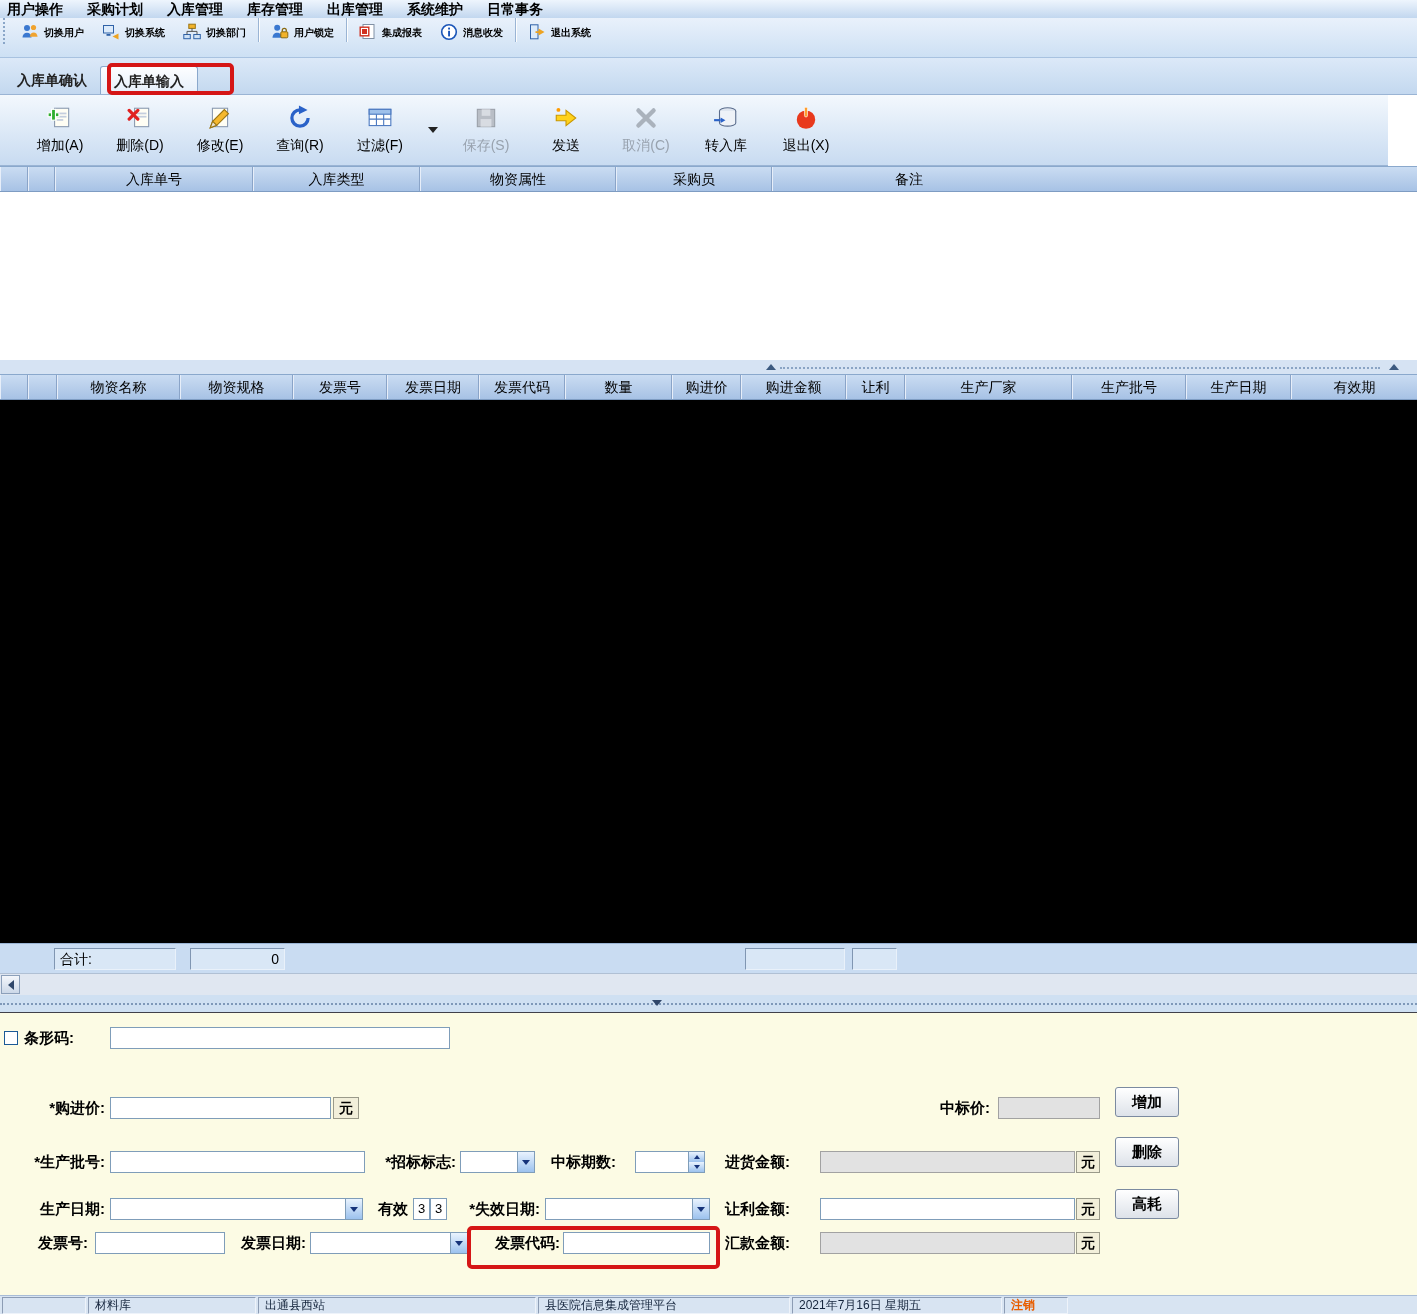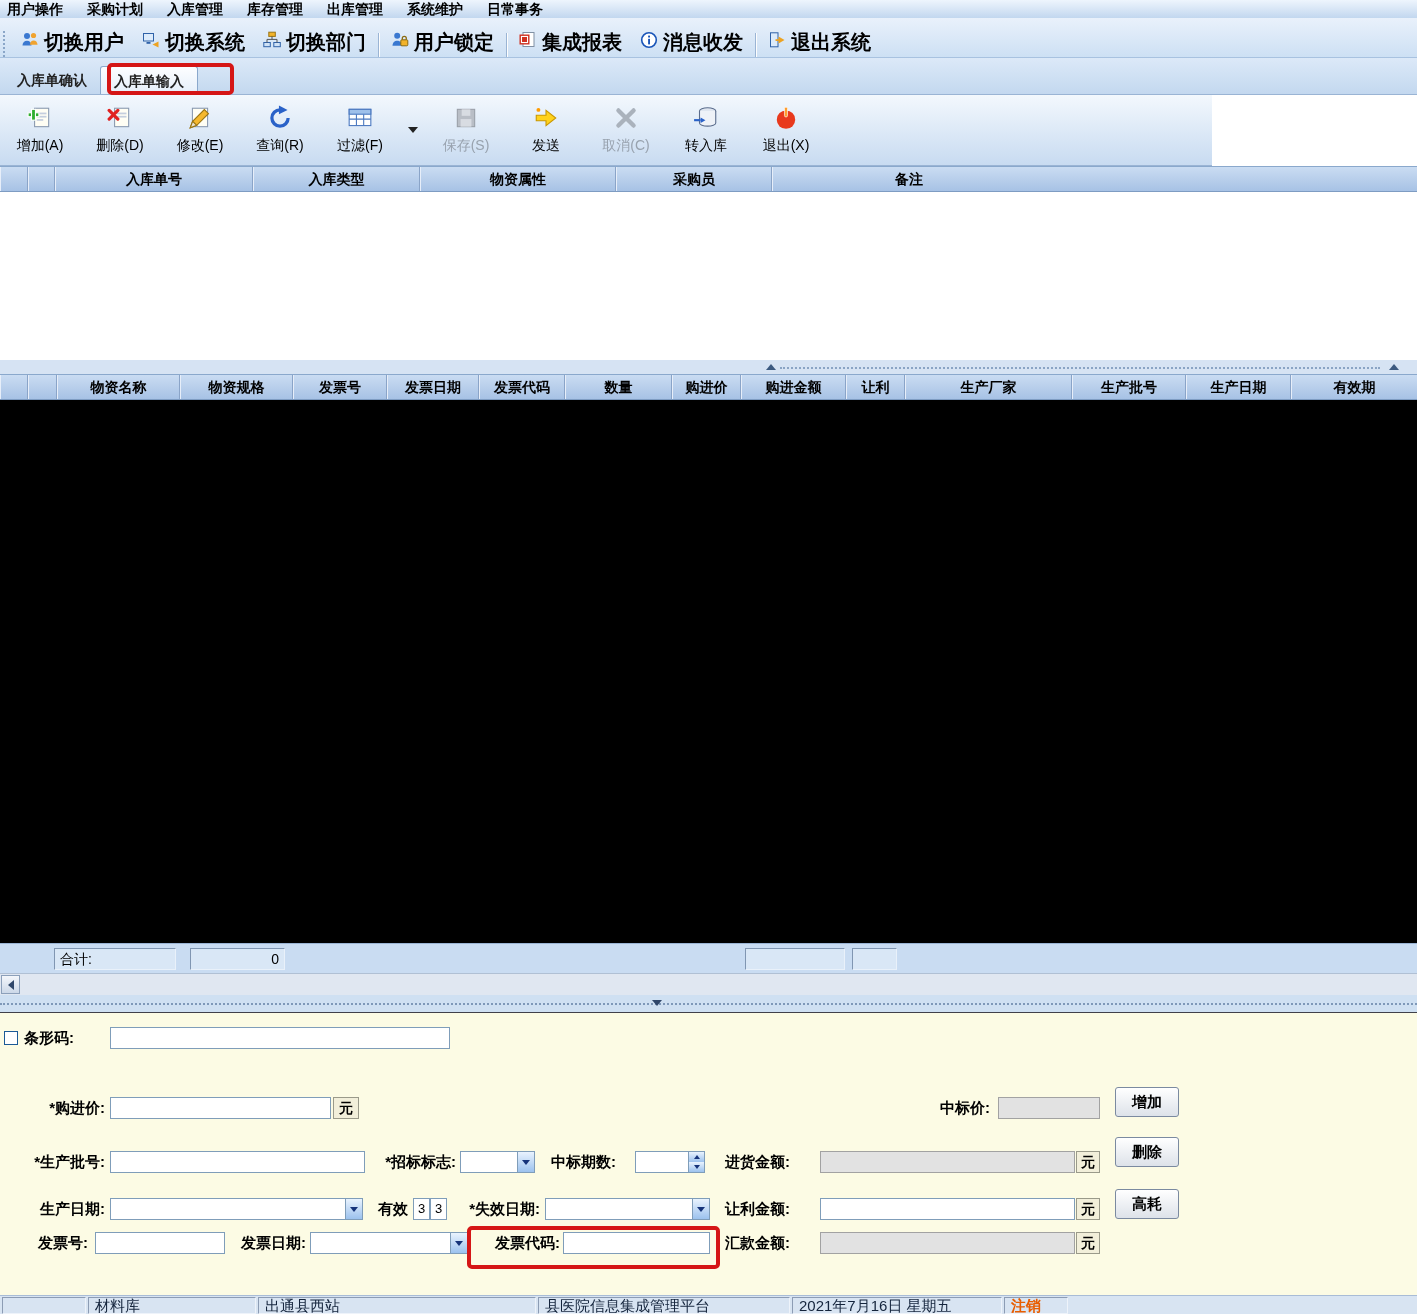--- a/index.html
+++ b/index.html
@@ -5,40 +5,40 @@
   *{margin:0;padding:0;box-sizing:border-box}
   html,body{width:1417px;height:1314px;overflow:hidden}
   body{position:relative;font-family:"Liberation Sans","DejaVu Sans",sans-serif;background:#fff;color:#000}
   .abs{position:absolute}
 
   
   .menubar{left:0;top:0;width:1417px;height:18px;background:linear-gradient(#eef5fd,#c2d7ef);display:flex;align-items:center;font-size:14px;font-weight:bold}
   .menu-item{padding:0 17px 0 7px;line-height:18px;cursor:default;white-space:nowrap}
 
   
-  .toolbar{left:0;top:18px;width:1417px;height:40px;background:linear-gradient(#e9f1fb,#cde0f4);border-bottom:1px solid #a8c2e0;display:flex;align-items:flex-end;font-size:20px;font-weight:600}
+  .toolbar{left:0;top:18px;width:1417px;height:40px;background:linear-gradient(#e9f1fb,#cde0f4);border-bottom:1px solid #a8c2e0;display:flex;align-items:flex-start;font-size:10px;font-weight:600}
   .tb-grip{width:4px;height:26px;border-left:2px dotted #8aa6c8;margin:0 5px 0 3px}
   .tb-item{display:flex;align-items:center;gap:5px;padding:0 9px;height:30px;white-space:nowrap}
   .tb-sep{width:1px;height:24px;background:#9ab4d4;margin:0 3px;box-shadow:1px 0 0 #fdfdfd}
 
   
   .tabsrow{left:0;top:58px;width:1417px;height:37px;background:linear-gradient(#dce9f8,#c3d8ef);display:flex;align-items:flex-end;padding-left:4px;border-bottom:1px solid #9ab4d4}
   .tab{height:28px;line-height:28px;padding:0 13px;font-size:14px;font-weight:bold;color:#222;white-space:nowrap}
   .tab.active{background:linear-gradient(#fdfeff,#e4eefa);border:1px solid #8aa8cc;border-bottom:none;border-radius:3px 3px 0 0}
 
   
-  .actionbar{left:0;top:95px;width:1212px;height:71px;background:linear-gradient(#f3f8fd,#c8dbf1);border-bottom:1px solid #9ab4d4;display:flex;align-items:center;padding-left:0}
+  .actionbar{left:0;top:95px;width:1388px;height:71px;background:linear-gradient(#f3f8fd,#c8dbf1);border-bottom:1px solid #9ab4d4;display:flex;align-items:center;padding-left:20px}
   .act{width:80px;height:64px;display:flex;flex-direction:column;align-items:center;justify-content:center;gap:3px;font-size:14px;color:#000;white-space:nowrap}
   .act.disabled{color:#98a2ae}
   .act-dd{width:26px;height:64px;display:flex;align-items:center;justify-content:center}
   .tri-dn-sm{width:0;height:0;border-left:5px solid transparent;border-right:5px solid transparent;border-top:6px solid #222}
 
   
   .ghead{left:0;display:flex;height:26px;background:linear-gradient(#cadcf2,#a7c2e5);border-top:1px solid #8aa8cc;border-bottom:1px solid #7e9cc2;width:1417px}
-  .hcell{height:100%;line-height:24px;text-align:center;font-size:14px;font-weight:bold;color:#000;border-left:1px solid #e7eef9;border-right:1px solid #8aa4c8;overflow:hidden;white-space:nowrap}
+  .hcell{height:100%;line-height:24px;text-align:center;font-size:14px;font-weight:normal;color:#000;border-left:1px solid #e7eef9;border-right:1px solid #8aa4c8;overflow:hidden;white-space:nowrap}
   .g1body{left:0;top:192px;width:1417px;height:168px;background:#ffffff}
   .g2body{left:0;top:400px;width:1417px;height:543px;background:#000000}
 
   
   .splitrow{left:0;top:360px;width:1417px;height:14px;background:#d6e3f3}
   .tri-up{width:0;height:0;border-left:5px solid transparent;border-right:5px solid transparent;border-bottom:6px solid #3c5a80;position:absolute;top:4px}
   .dotline{position:absolute;left:780px;width:600px;top:7px;border-top:2px dotted #8aa4c4}
 
   
   .totals{left:0;top:943px;width:1417px;height:30px;background:#c9dcf2;border-top:1px solid #9ab4d4}
@@ -75,21 +75,21 @@
   .tri-u{width:0;height:0;border-left:3px solid transparent;border-right:3px solid transparent;border-bottom:4px solid #15337a}
   .tri-d{width:0;height:0;border-left:3px solid transparent;border-right:3px solid transparent;border-top:4px solid #15337a}
   .cbx{position:absolute;width:14px;height:14px;border:1px solid #1c5a96;background:#fff;font-size:12px;line-height:12px;text-align:center;color:#093;font-weight:bold}
   .fbtn{position:absolute;left:1115px;width:64px;height:30px;border:1px solid #7b8aa0;border-radius:3px;background:linear-gradient(#ffffff,#dde2e9);font-size:15px;font-weight:bold;text-align:center;line-height:28px;cursor:default}
 
   
   .redbox{position:absolute;border:4px solid #d51616;border-radius:5px;pointer-events:none}
 
   
   .statusbar{left:0;top:1295px;width:1417px;height:19px;background:#d8e4f2;border-top:1px solid #a8bcd6}
-  .seg{position:absolute;top:1px;height:17px;border:1px solid;border-color:#8c9cb4 #eef3fa #eef3fa #8c9cb4;background:#d8e4f2;font-size:15px;line-height:15px;padding:0 6px;white-space:nowrap;overflow:hidden;color:#14243c}
+  .seg{position:absolute;top:1px;height:17px;border:1px solid;border-color:#8c9cb4 #eef3fa #eef3fa #8c9cb4;background:#d8e4f2;font-size:12px;line-height:15px;padding:0 6px;white-space:nowrap;overflow:hidden;color:#14243c}
   .seg.logout{color:#e85d00;font-weight:bold}
 </style>
 </head>
 <body>
 
 <div class="abs menubar">
   <div class="menu-item">用户操作</div>
   <div class="menu-item">采购计划</div>
   <div class="menu-item">入库管理</div>
   <div class="menu-item">库存管理</div>

